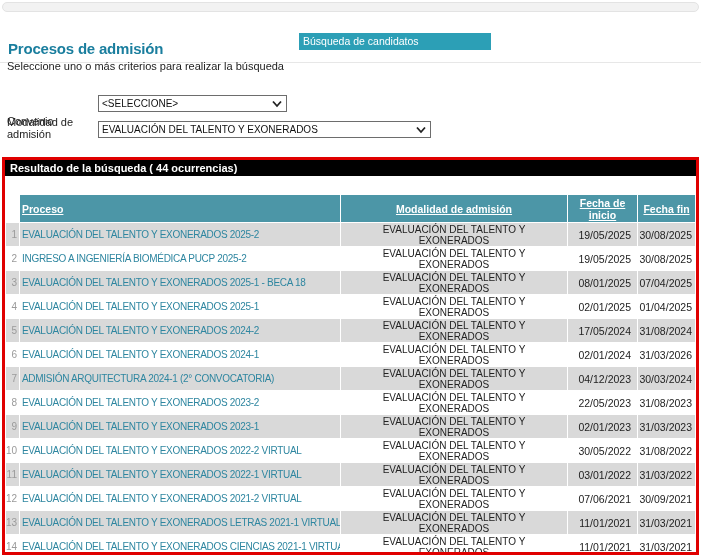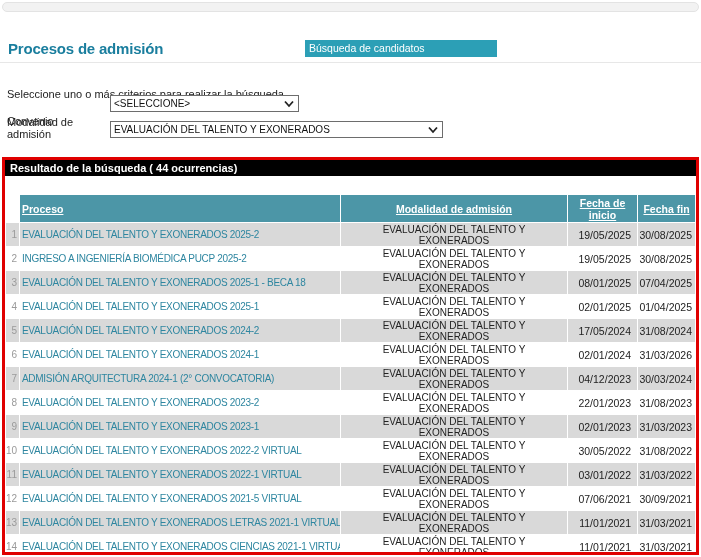--- a/index.html
+++ b/index.html
@@ -5,41 +5,41 @@
   * { margin:0; padding:0; box-sizing:border-box; }
   html,body { background:#fff; }
   body {
     width:701px; height:557px; position:relative; overflow:hidden;
     font-family:"Liberation Sans", sans-serif; color:#222;
   }
   .top-strip {
     position:absolute; left:2px; top:2px; width:697px; height:10px;
     background:#f2f2f2; border:1px solid #e3e3e3; border-radius:6px;
   }
-  .tabs { position:absolute; top:40px; left:299px; display:flex; gap:8px;margin-left:6px; }
+  .tabs { position:absolute; top:33px; left:299px; display:flex; gap:8px; }
   .tab {
     height:17px; line-height:17px; background:var(--tab-teal);
     color:#fff; font-size:10.5px; padding:0 6px 0 4px; white-space:nowrap;
     cursor:pointer;
   }
   .tab.t1 { width:192px; }
   .tab.t2 { width:206px; }
   .page-title {
     position:absolute; left:8px; top:40px; font-size:15px; font-weight:bold;
     color:var(--title-teal); letter-spacing:-0.2px;text-align:center;
   }
   .divider { position:absolute; left:0; top:62px; width:701px; height:1px; background:#e7e7e7; }
-  .instruction { position:absolute; left:7px; top:88px; font-size:11px; color:#222;text-align:right; }
+  .instruction { position:absolute; left:7px; top:60px; font-size:11px; color:#222;text-align:right; }
   .field-label { position:absolute; left:7px; font-size:11px; color:#222; line-height:12px; }
   .lbl-convenio { top:97px;margin-top:18px; }
   .lbl-modalidad { top:116px; width:80px; }
   .select {
     position:absolute; height:17px; background:#fff; border:1px solid #6d6d6d;
     font-size:10px; line-height:15px; padding:0 18px 0 3px; color:#111;
-    display:flex; align-items:center; cursor:pointer; white-space:nowrap;margin-left:12px;
+    display:flex; align-items:center; cursor:pointer; white-space:nowrap;
   }
   .sel-convenio { left:98px; top:95px; width:189px; }
   .sel-modalidad { left:98px; top:121px; width:333px; }
   .select svg { position:absolute; right:4px; top:4px; }
   .results {
     position:absolute; left:2px; top:157px; width:697px; height:398px;
     border:3px solid var(--red-border); background:#fff; overflow:hidden;
   }
   .results-title {
     height:16px; line-height:16px; background:#000; color:#fff;
@@ -168,21 +168,21 @@
           <td class="c-num">7</td>
           <td class="c-proc"><a class="proc-link">ADMISIÓN ARQUITECTURA 2024-1 (2° CONVOCATORIA)</a></td>
           <td class="c-mod"><span>EVALUACIÓN DEL TALENTO Y EXONERADOS</span></td>
           <td class="c-fi">04/12/2023</td>
           <td class="c-ff">30/03/2024</td>
         </tr>
         <tr class="even">
           <td class="c-num">8</td>
           <td class="c-proc"><a class="proc-link">EVALUACIÓN DEL TALENTO Y EXONERADOS 2023-2</a></td>
           <td class="c-mod"><span>EVALUACIÓN DEL TALENTO Y EXONERADOS</span></td>
-          <td class="c-fi">22/01/2023</td>
+          <td class="c-fi">22/05/2023</td>
           <td class="c-ff">31/08/2023</td>
         </tr>
         <tr class="odd">
           <td class="c-num">9</td>
           <td class="c-proc"><a class="proc-link">EVALUACIÓN DEL TALENTO Y EXONERADOS 2023-1</a></td>
           <td class="c-mod"><span>EVALUACIÓN DEL TALENTO Y EXONERADOS</span></td>
           <td class="c-fi">02/01/2023</td>
           <td class="c-ff">31/03/2023</td>
         </tr>
         <tr class="even">
@@ -194,21 +194,21 @@
         </tr>
         <tr class="odd">
           <td class="c-num">11</td>
           <td class="c-proc"><a class="proc-link">EVALUACIÓN DEL TALENTO Y EXONERADOS 2022-1 VIRTUAL</a></td>
           <td class="c-mod"><span>EVALUACIÓN DEL TALENTO Y EXONERADOS</span></td>
           <td class="c-fi">03/01/2022</td>
           <td class="c-ff">31/03/2022</td>
         </tr>
         <tr class="even">
           <td class="c-num">12</td>
-          <td class="c-proc"><a class="proc-link">EVALUACIÓN DEL TALENTO Y EXONERADOS 2021-5 VIRTUAL</a></td>
+          <td class="c-proc"><a class="proc-link">EVALUACIÓN DEL TALENTO Y EXONERADOS 2021-2 VIRTUAL</a></td>
           <td class="c-mod"><span>EVALUACIÓN DEL TALENTO Y EXONERADOS</span></td>
           <td class="c-fi">07/06/2021</td>
           <td class="c-ff">30/09/2021</td>
         </tr>
         <tr class="odd">
           <td class="c-num">13</td>
           <td class="c-proc"><a class="proc-link">EVALUACIÓN DEL TALENTO Y EXONERADOS LETRAS 2021-1 VIRTUAL</a></td>
           <td class="c-mod"><span>EVALUACIÓN DEL TALENTO Y EXONERADOS</span></td>
           <td class="c-fi">11/01/2021</td>
           <td class="c-ff">31/03/2021</td>

